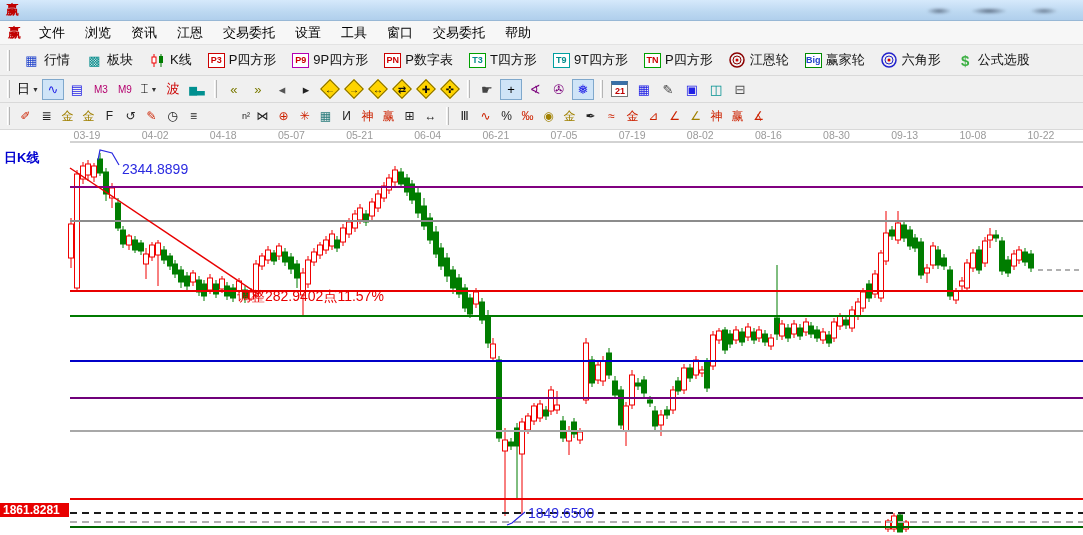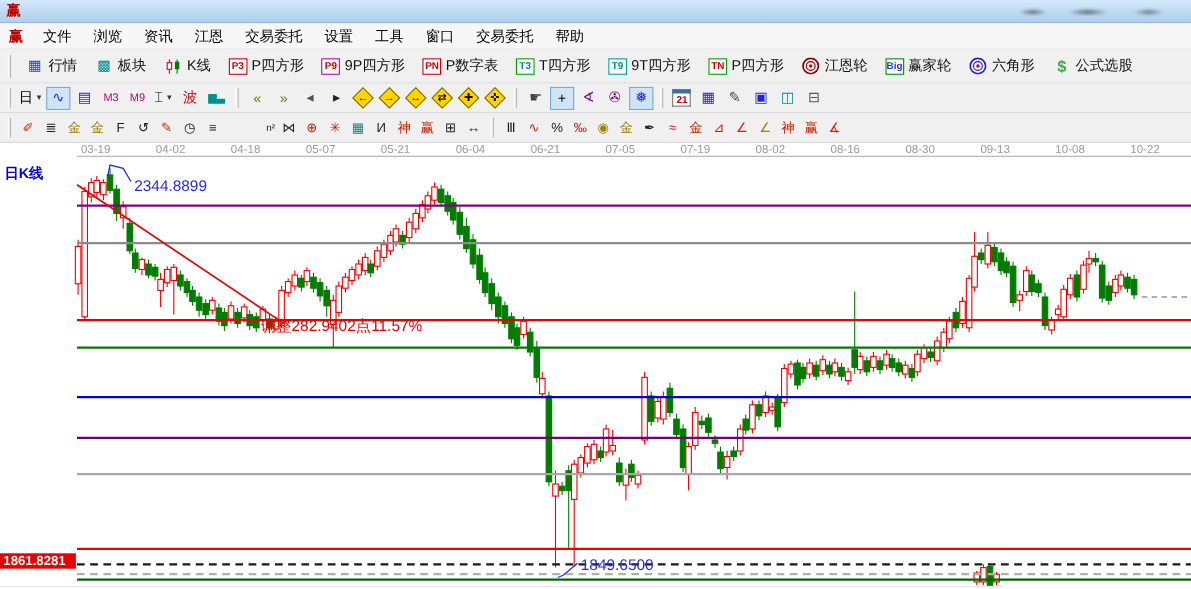--- a/index.html
+++ b/index.html
@@ -46,21 +46,21 @@
     align-items:center; justify-content:center; }
   .dmd::before { content:""; position:absolute; inset:2px; background:#ffd400;
     border:1px solid #806a00; transform:rotate(45deg); }
   .dmd span { position:relative; font-size:10px; font-weight:bold; color:#111; }
   .cal { width:17px; height:16px; border:1px solid #777; background:#fff; color:#c00000;
     font-size:9px; font-weight:bold; display:inline-flex; align-items:center; justify-content:center;
     border-top:4px solid #3a6ea5; }
   .tb3 .tbtn { min-width:19px; height:19px; font-size:12px; }
 
   
-  .chart-wrap { width:913px; height:403px; background:#a3a3a3; position:relative; }
+  .chart-wrap { width:913px; height:403px; background:#b91c1c; position:relative; }
   svg text { user-select:none; }
 </style>
 </head>
 <body>
 
 <div class="window">
 
   <div class="titlebar">
     <span class="app-icon">赢</span>
     <div class="title-smudge"></div>

